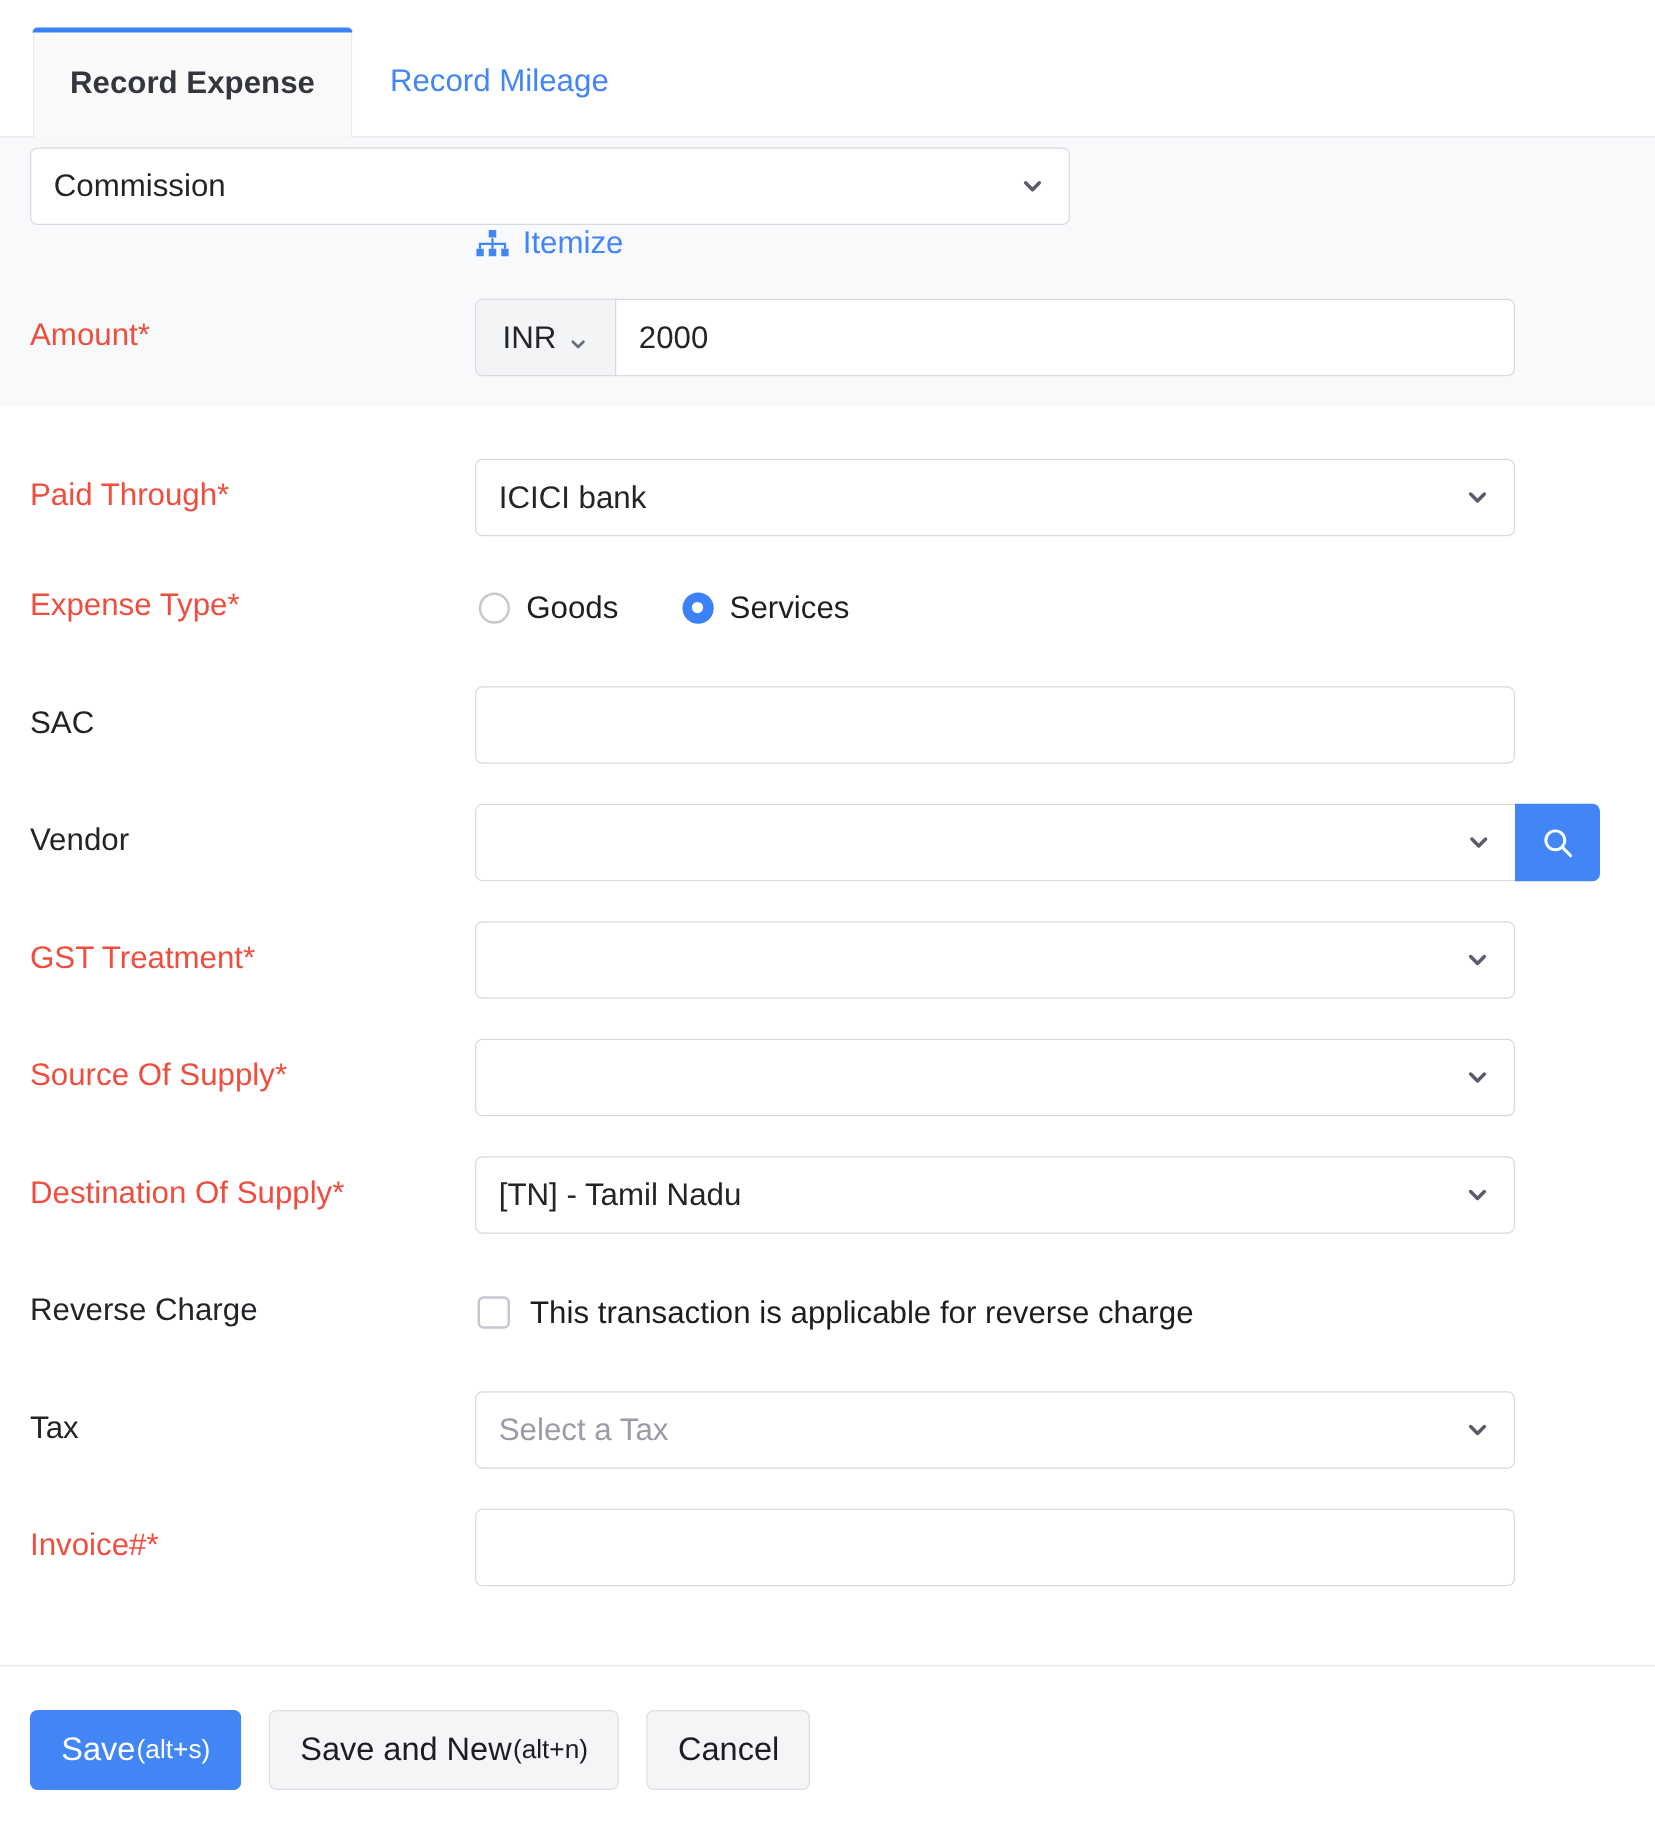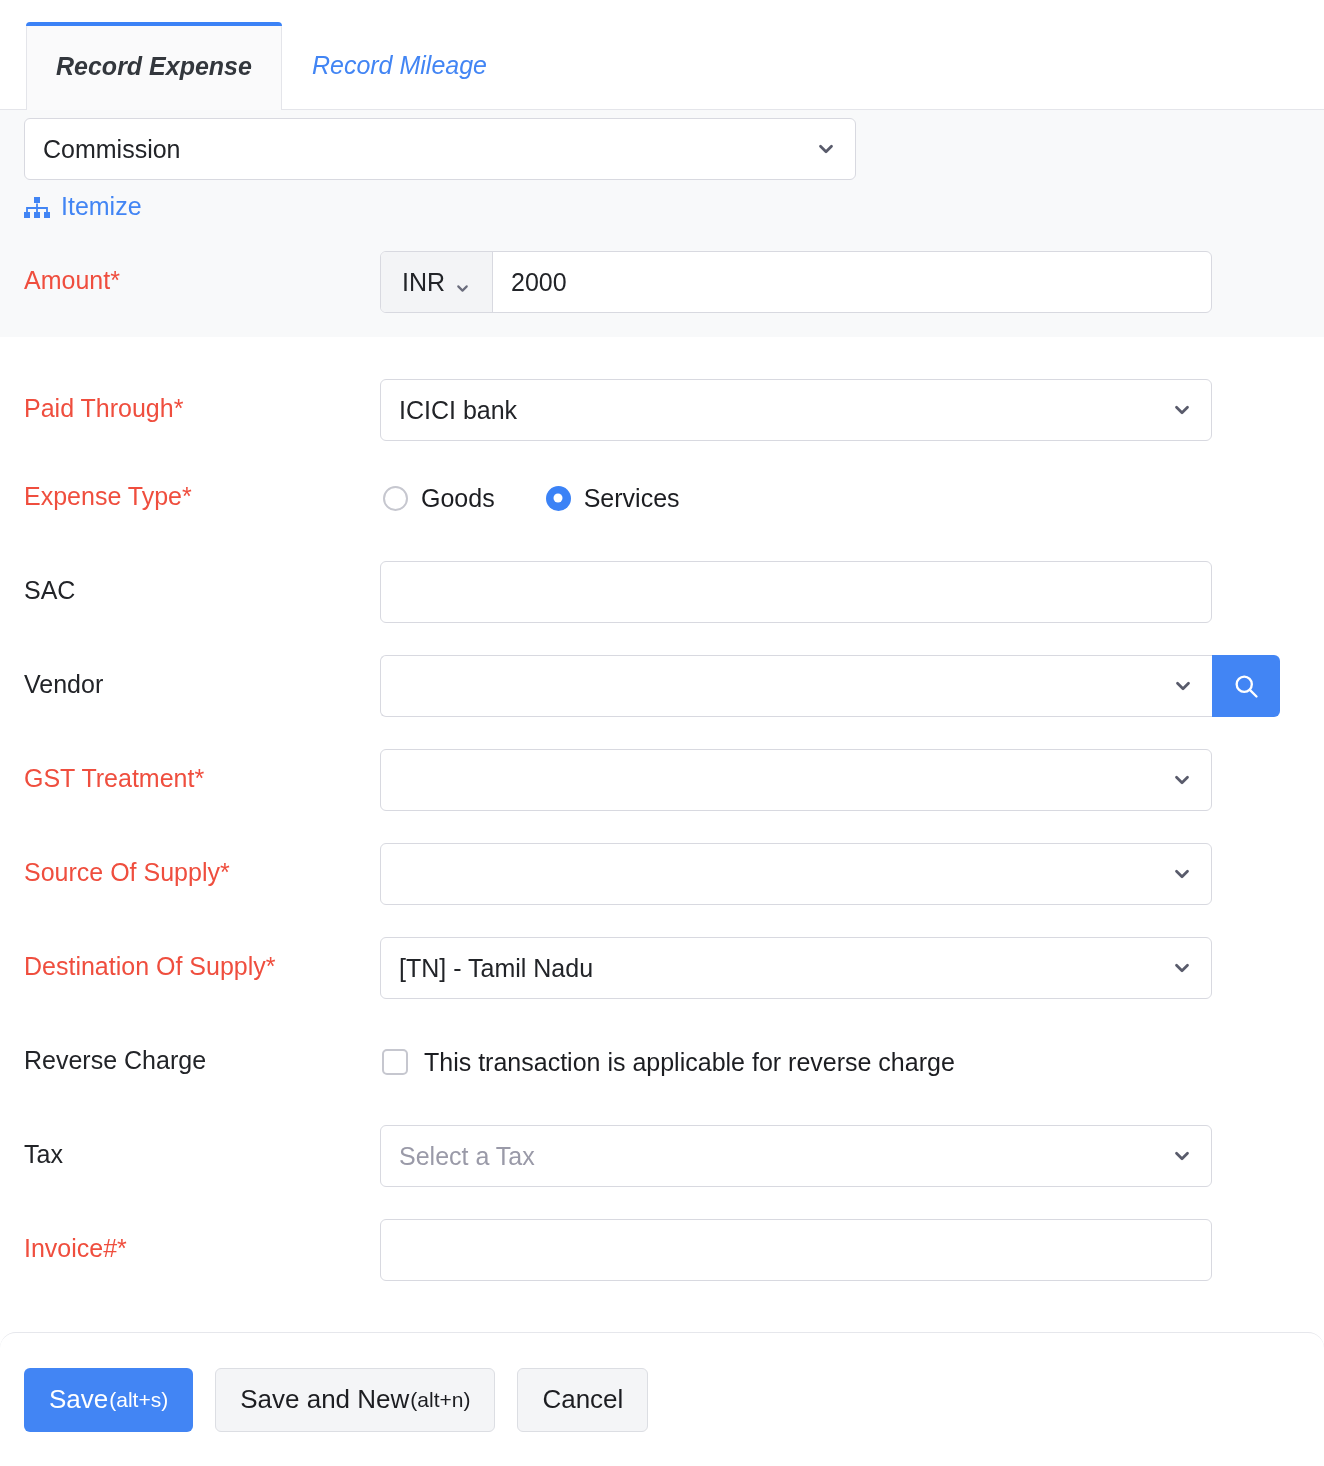--- a/index.html
+++ b/index.html
@@ -17,21 +17,20 @@
 
   
   .tabbar {
     height: 110px;
     background: #ffffff;
     border-bottom: 1px solid #e4e5ea;
     display: flex;
     align-items: flex-end;
     padding-left: 26px;
     position: relative;
-    font-style: italic;
   }
   .tab {
     height: 88px;
     display: flex;
     align-items: center;
     justify-content: center;
     font-size: 25px;
     padding: 0 29px;
     position: relative;
     background: transparent;
@@ -105,24 +104,23 @@
     transform: translateY(-50%);
     width: 22px; height: 22px;
     pointer-events: none;
   }
   .chev svg { display: block; width: 22px; height: 22px; }
 
   
   .itemize-wrap {
     width: 832px;
     display: flex;
-    justify-content: flex-start;
+    justify-content: center;
     align-items: center;
     gap: 11px;
-    margin-top: 12px;
     padding-bottom: 4px;
   }
   .itemize-link {
     display: inline-flex;
     align-items: center;
     gap: 11px;
     color: #4285f4;
     font-size: 25px;
     cursor: pointer;
   }
@@ -222,21 +220,20 @@
   .footer {
     position: absolute;
     left: 0; right: 0; bottom: 0;
     height: 134px;
     background: #ffffff;
     border-top: 1px solid #e6e7ec;
     display: flex;
     align-items: center;
     padding-left: 24px;
     gap: 22px;
-    border-radius: 16px;
   }
   .btn {
     height: 64px;
     border-radius: 6px;
     display: inline-flex;
     align-items: center;
     padding: 0 24px;
     font-size: 26px;
     white-space: nowrap;
     border: 1px solid transparent;

